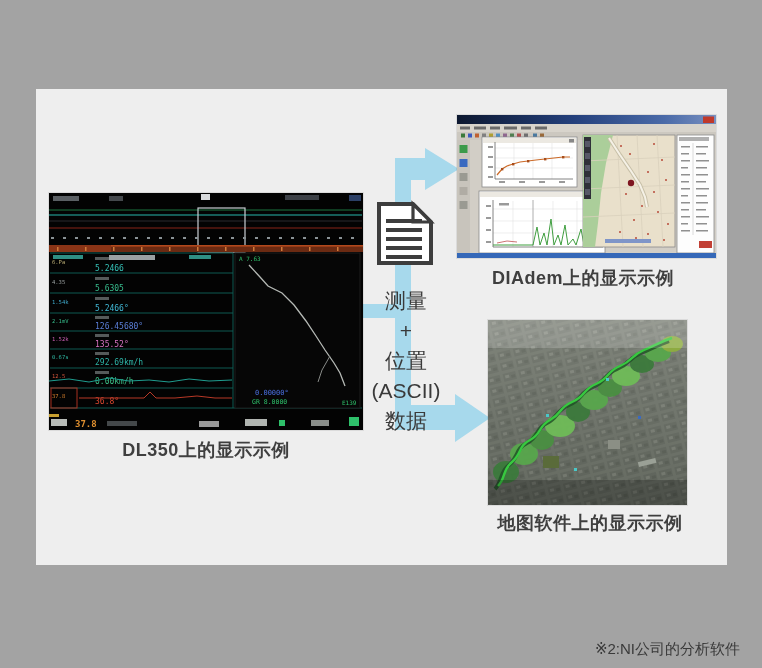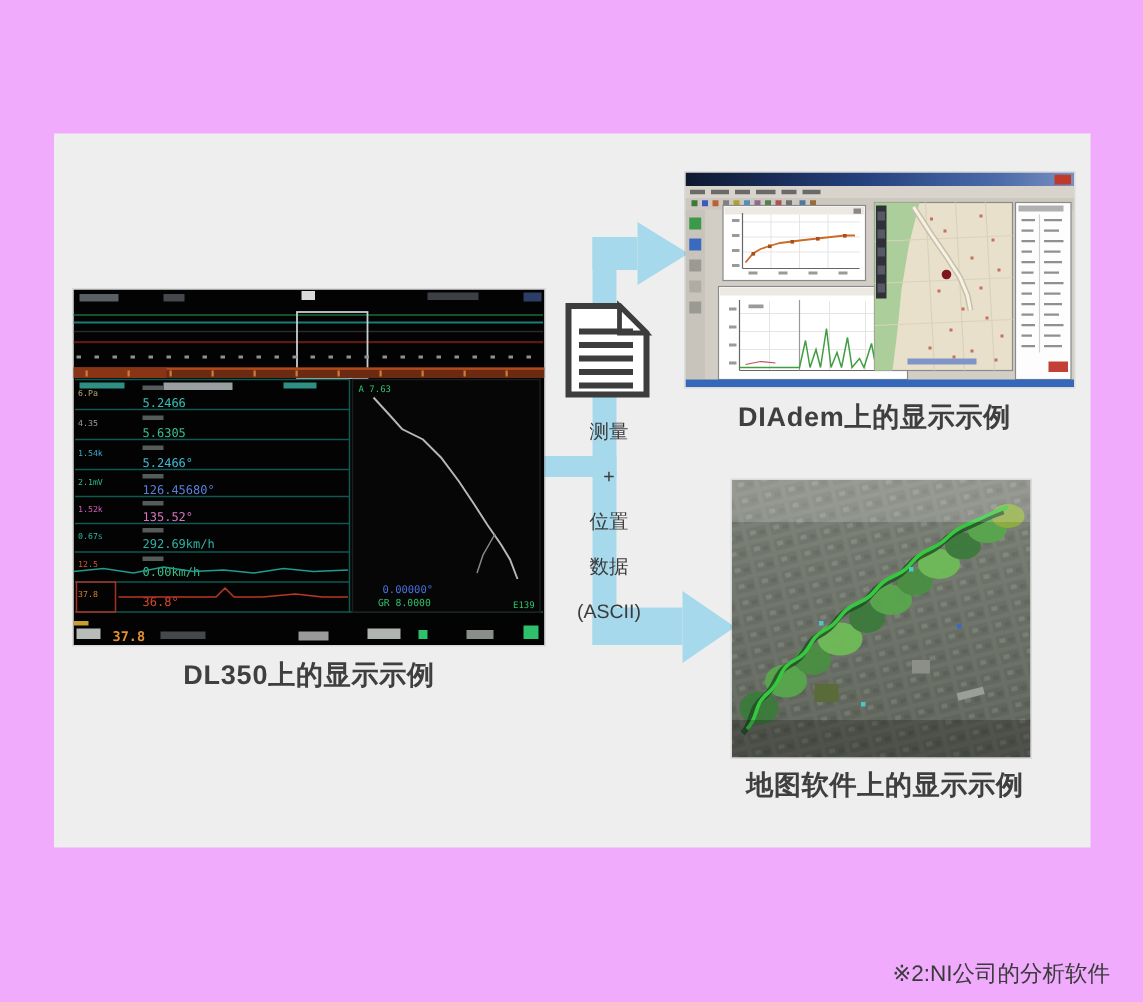--- a/index.html
+++ b/index.html
@@ -1,25 +1,25 @@
 <!DOCTYPE html>
 <html><head>
 <meta charset="utf-8">
 <style>
   html,body{margin:0;padding:0;background:#ffffff;}
-  .stage{position:relative;width:762px;height:668px;background:#f0abfc;overflow:hidden;
+  .stage{position:relative;width:762px;height:668px;background:#a3a3a3;overflow:hidden;
          font-family:"Liberation Sans","DejaVu Sans",sans-serif;color:#3f3f3f;}
   .abs{position:absolute;}
   .panel{left:36px;top:89px;width:691px;height:476px;background:#eeeeee;}
   .caption{font-size:18px;color:#3f3f3f;text-align:center;letter-spacing:0.5px;font-weight:bold;}
   .cap-dl350{left:49px;top:438px;width:314px;}
   .cap-diadem{left:450px;top:266px;width:266px;}
   .cap-map{left:485px;top:511px;width:210px;}
   .shot{box-shadow:0 0 0 1px rgba(0,0,0,0.08);}
-  .midtext{left:356px;top:273px;width:100px;text-align:center;font-size:13px;
+  .midtext{left:356px;top:286px;width:100px;text-align:center;font-size:21px;
            line-height:30px;color:#3a3a3a;}
   .footer-main{left:0;top:569px;width:762px;text-align:center;font-size:23px;color:#3a3a3a;}
   .footer-main sup{font-size:12px;}
   .footer-note{right:22px;top:640px;font-size:15px;color:#3a3a3a;text-align:right;}
   svg{display:block;}
   
   text{font-family:"DejaVu Sans Mono","Liberation Mono",monospace;}
 </style>
 </head>
 <body>
@@ -186,22 +186,22 @@
       <rect x="13" y="38" width="36" height="4"></rect>
       <rect x="13" y="47" width="36" height="4"></rect>
       <rect x="13" y="56" width="36" height="4"></rect>
     </g>
   </svg>
 
   <div class="abs midtext">
     <div>测量</div>
     <div>+</div>
     <div>位置</div>
+    <div>(ASCII)</div>
     <div>数据</div>
-    <div>(ASCII)</div>
   </div>
 
   <svg class="abs shot" style="left:457px;top:115px;" width="259" height="143" viewBox="0 0 259 143">
     <defs>
       <linearGradient id="tbg" x1="0" y1="0" x2="1" y2="0">
         <stop offset="0" stop-color="#0d1830"></stop>
           <stop offset="0.45" stop-color="#24407c"></stop>
         <stop offset="0.8" stop-color="#4a6aa8"></stop>
           <stop offset="1" stop-color="#7890c0"></stop>
       </linearGradient>

